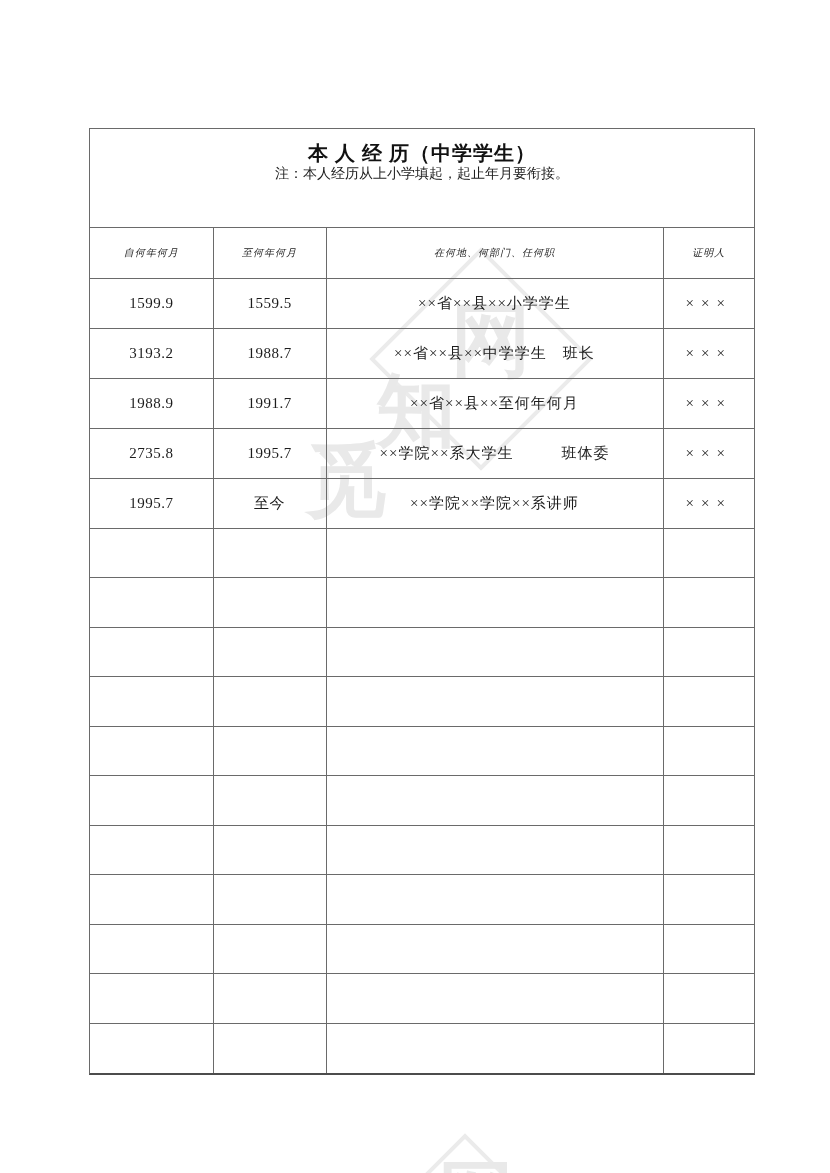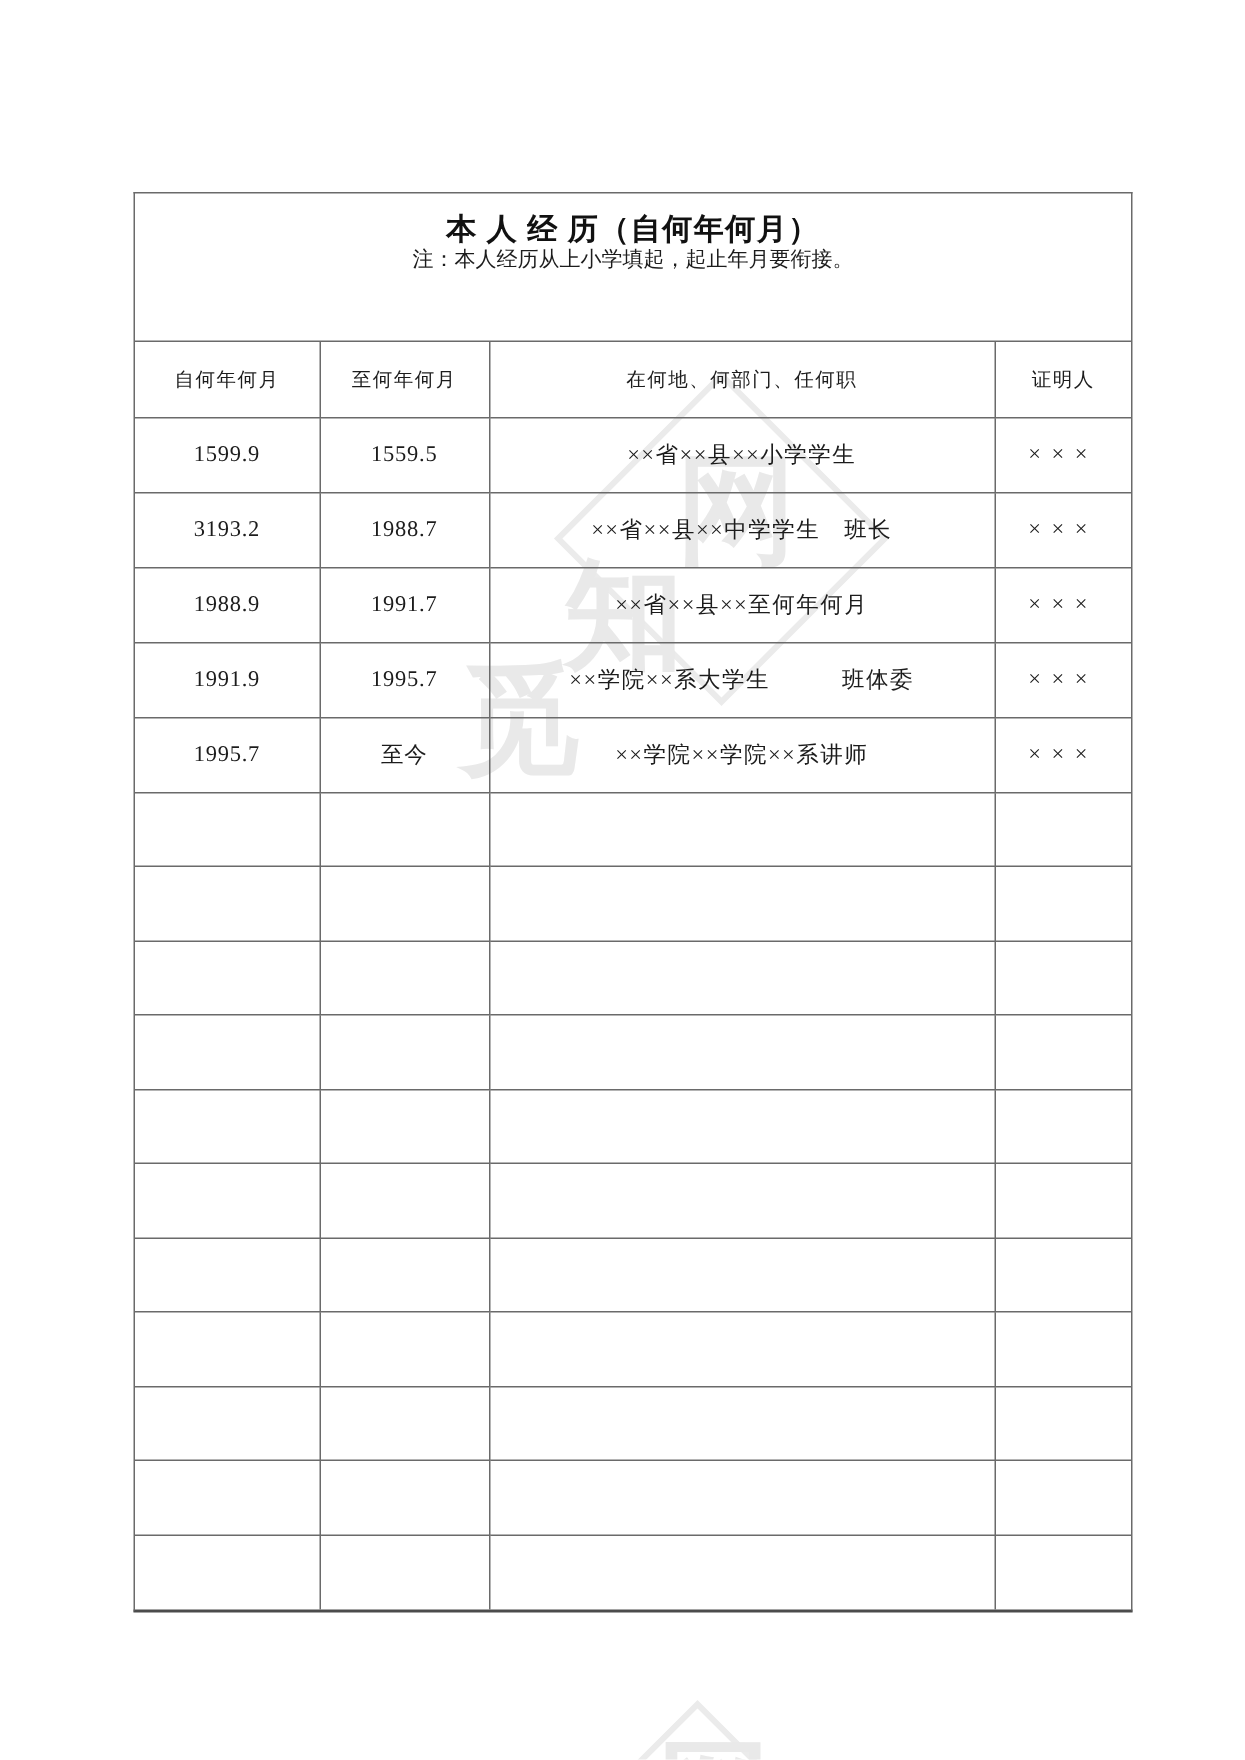--- a/index.html
+++ b/index.html
@@ -87,22 +87,23 @@
     box-sizing: border-box;
     text-align: center;
     vertical-align: middle;
     padding: 0;
     font-weight: normal;
     background: transparent;
     overflow: hidden;
   }
   .grid thead th {
     height: 50px;
-    font-size: 13px;
+    font-size: 10px;
     letter-spacing: 1px;
+    font-style: italic;
   }
   .grid tbody td { height: 50px; font-size: 15px; }
   .grid tr.empty td { height: 49.5px; }
   .c-date { font-size: 16px; letter-spacing: 0.5px; }
   .c-where {
     text-align: left;
     padding-left: 13px;
     letter-spacing: 1px;
     white-space: pre;
   }
@@ -119,21 +120,21 @@
 </div>
 
 <div class="watermark wm-b">
   <div class="wm-diamond"></div>
   <span class="wm-char wm-char-3">网</span>
 </div>
 
 <div class="doc">
 
   <div class="title-block">
-    <div class="doc-title">本 人 经 历（自何年何月）</div>
+    <div class="doc-title">本 人 经 历（中学学生）</div>
     <div class="doc-note">注：本人经历从上小学填起，起止年月要衔接。</div>
   </div>
 
   <table class="grid">
     <colgroup>
       <col style="width:123px">
       <col style="width:113px">
       <col style="width:337px">
       <col style="width:91px">
     </colgroup>
@@ -158,21 +159,21 @@
         <td class="c-where">××省××县××中学学生　班长</td>
         <td class="c-wit">×××</td>
       </tr>
       <tr>
         <td class="c-date">1988.9</td>
         <td class="c-date">1991.7</td>
         <td class="c-where">××省××县××至何年何月</td>
         <td class="c-wit">×××</td>
       </tr>
       <tr>
-        <td class="c-date">1991.9</td>
+        <td class="c-date">2735.8</td>
         <td class="c-date">1995.7</td>
         <td class="c-where">××学院××系大学生　　　班体委</td>
         <td class="c-wit">×××</td>
       </tr>
       <tr>
         <td class="c-date">1995.7</td>
         <td class="c-date">至今</td>
         <td class="c-where">××学院××学院××系讲师</td>
         <td class="c-wit">×××</td>
       </tr>

